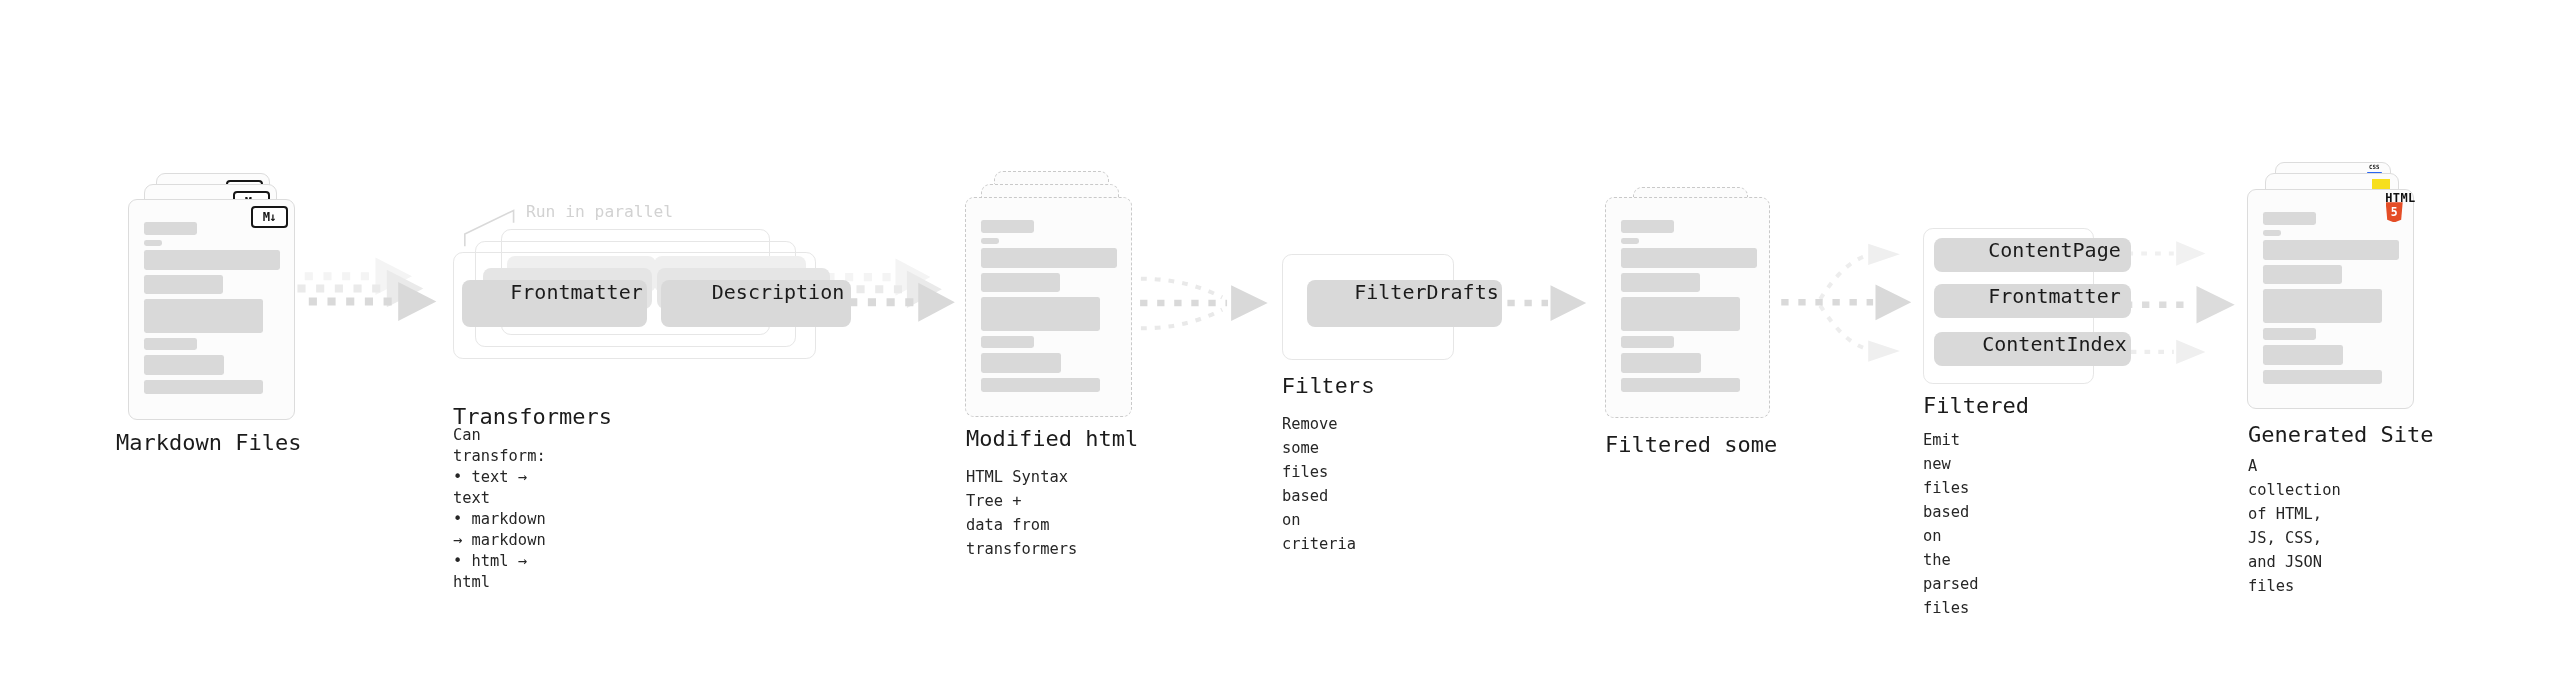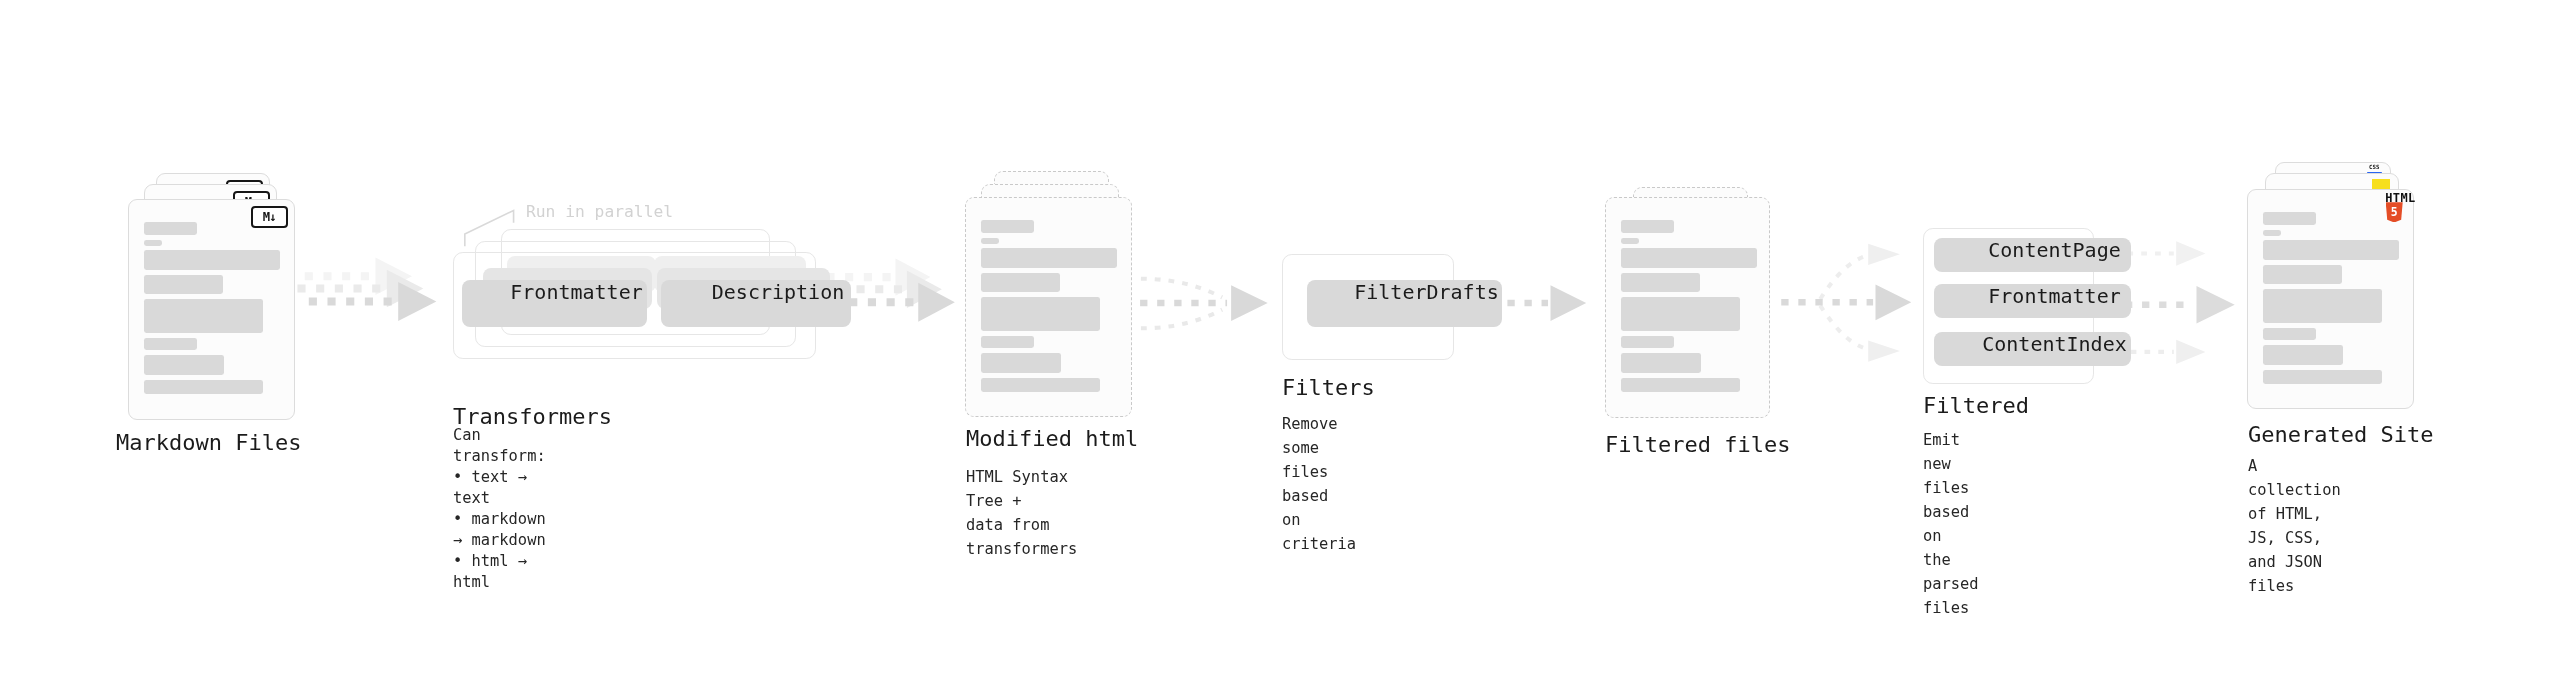--- a/index.html
+++ b/index.html
@@ -187,40 +187,40 @@
     <div class="stage-title" style="left:966px;top:427px;">Modified html</div>
     <div class="stage-sub" style="left:966px;top:465px;">HTML Syntax Tree +
 data from transformers</div>
   </div>
 
   <div class="group">
     <div class="frame filled abs" style="left:1282px;top:254px;width:172px;height:106px;"></div>
     <div class="pill" style="left:1294px;top:280px;width:151px;height:47px;margin-left:13px;">
       <span>FilterDrafts</span>
     </div>
-    <div class="stage-title" style="left:1282px;top:376px;">Filters</div>
+    <div class="stage-title" style="left:1282px;top:376px;font-family:Liberation Mono, monospace;">Filters</div>
     <div class="stage-sub" style="left:1282px;top:412px;">Remove some files based
 on criteria</div>
   </div>
 
   <div class="group">
     <div class="card dashed abs" style="left:1633px;top:187px;width:115px;height:228px;"></div>
     <div class="card dashed abs" style="left:1605px;top:197px;width:165px;height:221px;">
       <div class="skeleton">
           <div class="bar" style="width: 53px; height: 13px;"></div>
           <div class="bar" style="width: 18.7px; height: 5.7px;"></div>
           <div class="bar" style="width: 136px; height: 19.5px;"></div>
           <div class="bar" style="width: 79px; height: 19.5px;"></div>
           <div class="bar" style="width: 119px; height: 34px;"></div>
           <div class="bar" style="width: 53px; height: 12.2px;"></div>
           <div class="bar" style="width: 80px; height: 19.5px;"></div>
           <div class="bar" style="width: 119px; height: 14px;"></div>
         </div>
     </div>
-    <div class="stage-title" style="left:1605px;top:433px;">Filtered files</div>
+    <div class="stage-title" style="left:1605px;top:433px;">Filtered some</div>
   </div>
 
   <div class="group">
     <div class="frame filled abs" style="left:1923px;top:228px;width:171px;height:156px;"></div>
     <div class="pill" style="left:1934px;top:238px;width:153px;height:34px;">
       <span>ContentPage</span>
     </div>
     <div class="pill" style="left:1934px;top:284px;width:153px;height:34px;">
       <span>Frontmatter</span>
     </div>

